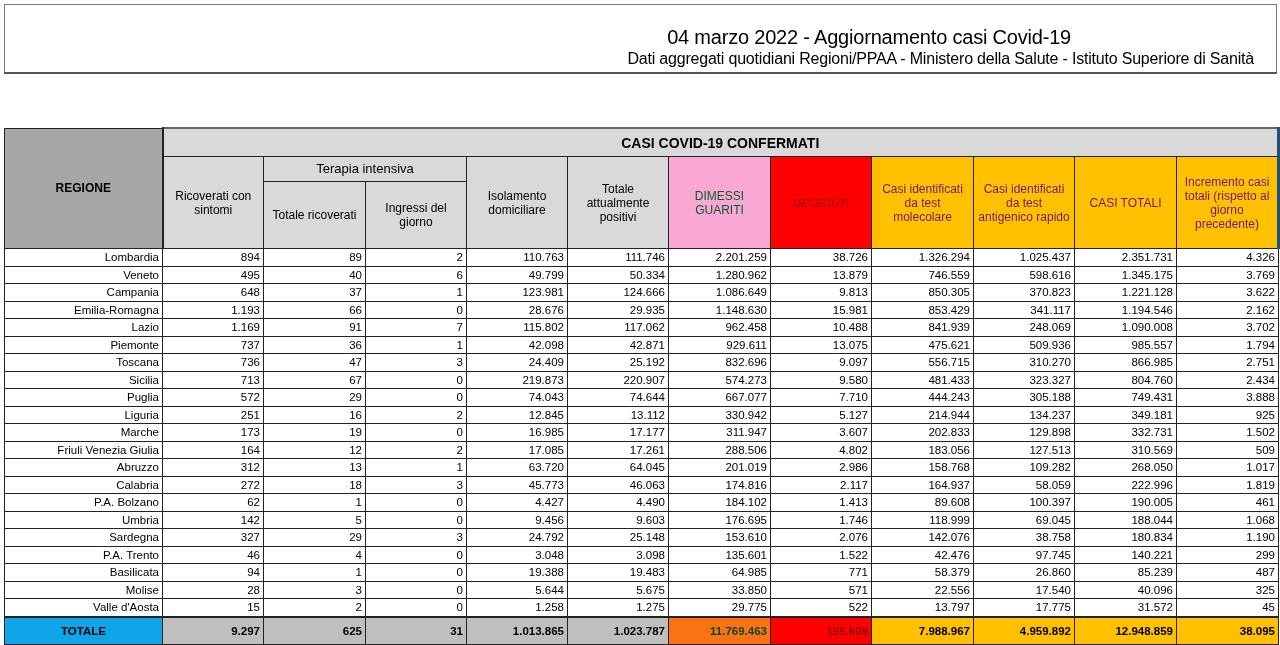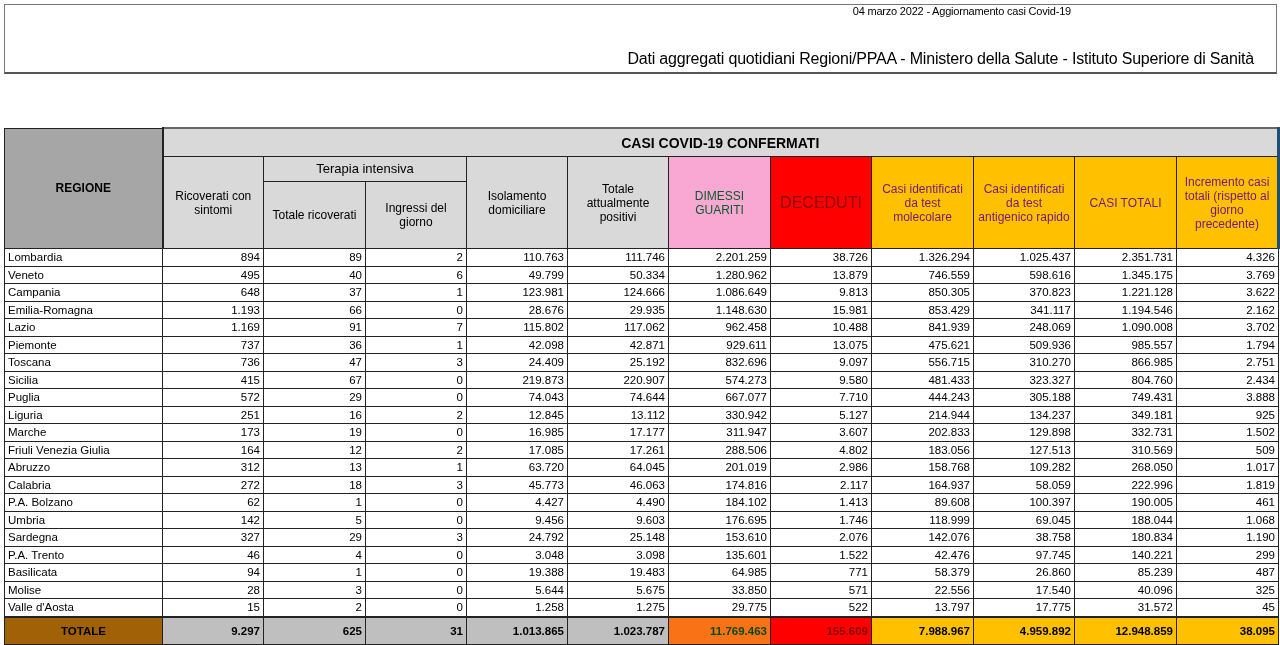--- a/index.html
+++ b/index.html
@@ -1,34 +1,34 @@
 <!DOCTYPE html>
 <html><head>
 <meta charset="utf-8">
 <style>
   html, body { margin:0; padding:0; background:#ffffff; }
   body { width:1280px; height:645px; position:relative; overflow:hidden; font-family:"Liberation Sans", sans-serif; color:#000; }
   .title-box { position:absolute; left:4px; top:4px; width:1273px; height:70px; border:1.5px solid #777; border-bottom:2px solid #555; box-sizing:border-box; }
-  .title-line1 { position:absolute; right:205px; top:0; font-size:11px; letter-spacing:-0.2px; }
+  .title-line1 { position:absolute; right:205px; top:21px; font-size:20px; letter-spacing:-0.2px; }
   .title-line2 { position:absolute; right:22px; top:45px; font-size:16px; letter-spacing:-0.2px; }
   table.covid { position:absolute; left:4px; top:127px; border-collapse:collapse; table-layout:fixed; width:1274px; font-size:11.5px; }
   table.covid td, table.covid th { border:1px solid #222; padding:0 3px; overflow:hidden; white-space:nowrap; }
   th { font-weight:normal; text-align:center; white-space:normal !important; line-height:14px; }
   .hdr-regione { background:#a6a6a6; font-weight:bold; font-size:12px; border-right:2px solid #222 !important; }
   .hdr-casi { background:#d9d9d9; font-weight:bold; font-size:14px; height:27px; border-top:2px solid #666 !important; border-right:3px solid #1f4e79 !important; }
   .hdr-grey { background:#d9d9d9; font-size:12px; }
   .hdr-green { background:#f9a8d4; color:#0a5a2a; font-size:12px; }
-  .hdr-red { background:#ff0000; color:#8b0000; font-size:16px; }
+  .hdr-red { background:#ff0000; color:#8b0000; font-size:11px;font-style:italic; }
   .hdr-orange { background:#ffc000; color:#701a75; font-size:12px; }
   .hdr-orange.last { border-right:3px solid #1f4e79 !important;margin-top:26px; }
-  td.reg { text-align:left; height:16.5px; border-right:2px solid #222; }
+  td.reg { text-align:right; height:16.5px; border-right:2px solid #222; }
   td.num { text-align:right; }
   td.lastc { border-right:3px solid #1f4e79; }
   tr.tot td { height:26px; font-weight:bold; background:#bfbfbf; border-top:2px solid #222; }
-  tr.tot td.reg { background:#a16207; text-align:center; }
+  tr.tot td.reg { background:#0ea5e9; text-align:center; }
   tr.tot td.g { background:#f97316; color:#0a4a1a; }
   tr.tot td.r { background:#ff0000; color:#8b0000;margin-left:48px; }
   tr.tot td.o { background:#ffc000; }
 </style>
 </head>
 <body>
 
 <div class="title-box">
   <div class="title-line1">04 marzo 2022 - Aggiornamento casi Covid-19</div>
   <div class="title-line2">Dati aggregati quotidiani Regioni/PPAA - Ministero della Salute - Istituto Superiore di Sanità</div>
@@ -165,21 +165,21 @@
         <td class="num">25.192</td>
         <td class="num">832.696</td>
         <td class="num">9.097</td>
         <td class="num">556.715</td>
         <td class="num">310.270</td>
         <td class="num">866.985</td>
         <td class="num lastc">2.751</td>
       </tr>
       <tr>
         <td class="reg">Sicilia</td>
-        <td class="num">415</td>
+        <td class="num">713</td>
         <td class="num">67</td>
         <td class="num">0</td>
         <td class="num">219.873</td>
         <td class="num">220.907</td>
         <td class="num">574.273</td>
         <td class="num">9.580</td>
         <td class="num">481.433</td>
         <td class="num">323.327</td>
         <td class="num">804.760</td>
         <td class="num lastc">2.434</td>

